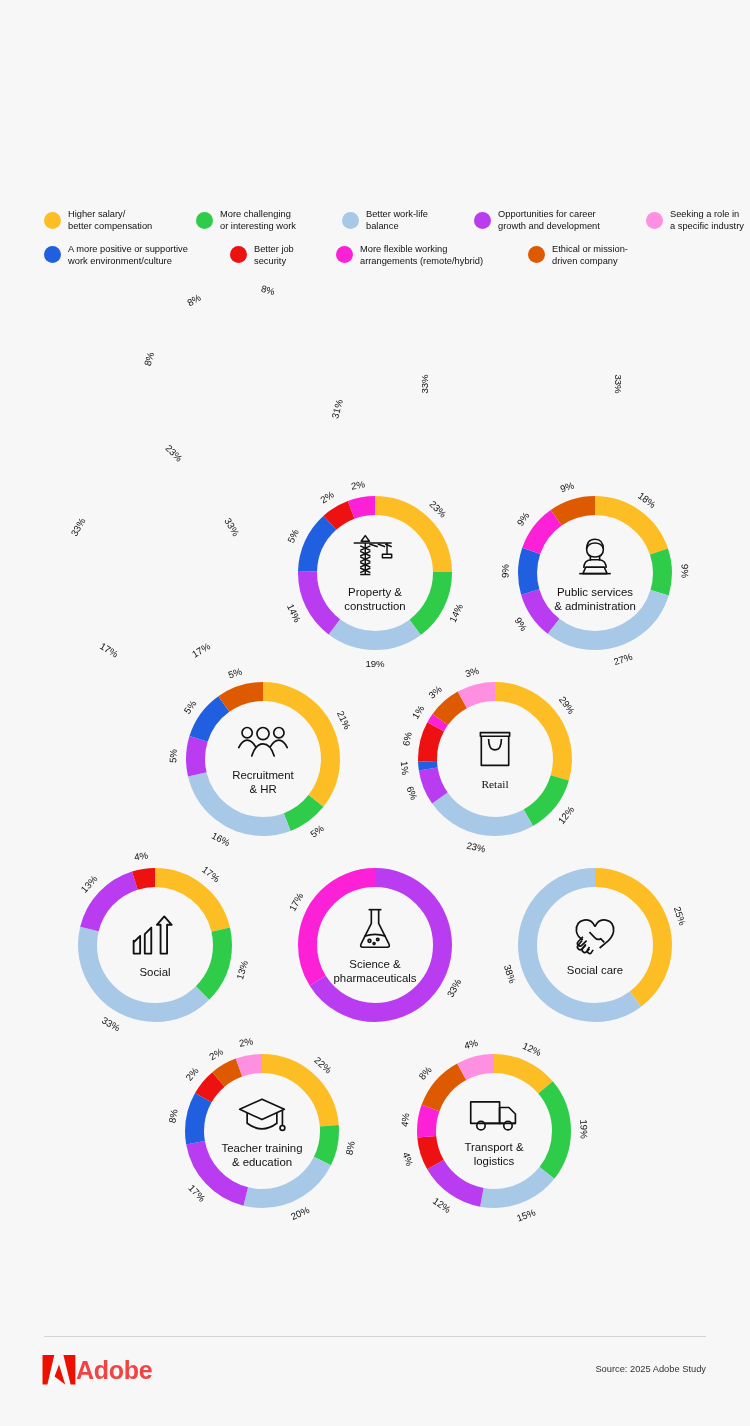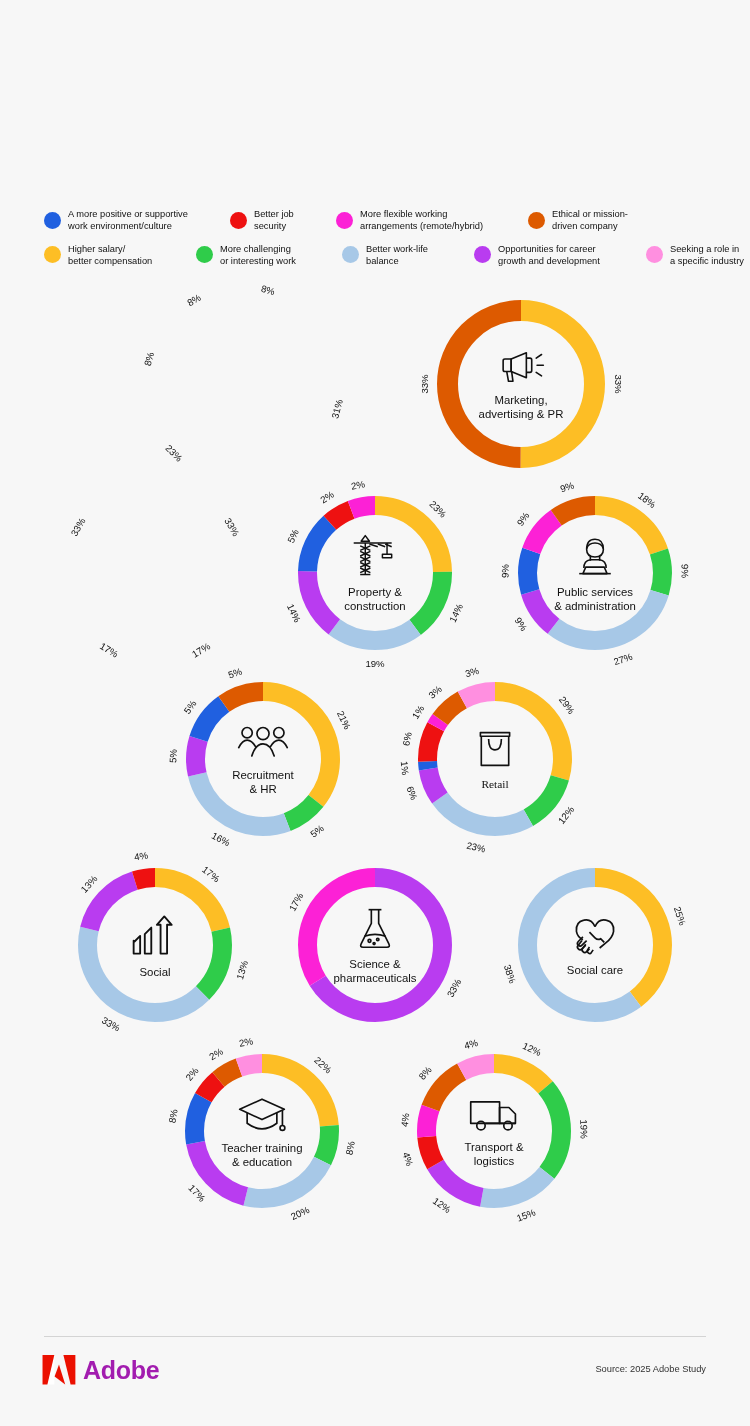--- a/index.html
+++ b/index.html
@@ -99,114 +99,97 @@
     position:absolute;
     left:44px;right:44px;top:1336px;
     height:1px;background:#d4d4d4;
   }
   .adobe-logo{
     position:absolute;
     left:42px;top:1355px;
     display:flex;align-items:center;
   }
   .adobe-word{
-    font-size:25px;font-weight:800;color:#a21caf;
-    margin-left:7px;letter-spacing:-0.3px;
+    font-size:25px;font-weight:800;color:#ef4444;
+    letter-spacing:-0.3px;
   }
   .source{
     position:absolute;
     right:44px;top:1364px;
     font-size:9.3px;color:#333;
   }
 </style>
 </head>
 <body>
 
 <div class="page">
 
 
   <div class="legend">
       <div class="legend-row">
         <div class="legend-item">
+          <span class="legend-dot" style="background: rgb(253, 190, 37);"></span>
+          <span class="legend-label" style="width: 118px;">Higher salary/
+better compensation</span>
+        </div>
+        <div class="legend-item">
+          <span class="legend-dot" style="background: rgb(47, 204, 74);"></span>
+          <span class="legend-label" style="width: 112px;">More challenging
+or interesting work</span>
+        </div>
+        <div class="legend-item">
+          <span class="legend-dot" style="background: rgb(167, 200, 231);"></span>
+          <span class="legend-label" style="width: 98px;">Better work-life
+balance</span>
+        </div>
+        <div class="legend-item">
+          <span class="legend-dot" style="background: rgb(185, 60, 240);"></span>
+          <span class="legend-label" style="width: 138px;">Opportunities for career
+growth and development</span>
+        </div>
+        <div class="legend-item">
+          <span class="legend-dot" style="background: rgb(255, 143, 224);"></span>
+          <span class="legend-label" style="width: 100px;">Seeking a role in
+a specific industry</span>
+        </div>
+      </div>
+      <div class="legend-row">
+        <div class="legend-item">
           <span class="legend-dot" style="background: rgb(32, 96, 224);"></span>
           <span class="legend-label" style="width: 152px;">A more positive or supportive
 work environment/culture</span>
         </div>
         <div class="legend-item">
           <span class="legend-dot" style="background: rgb(238, 17, 17);"></span>
           <span class="legend-label" style="width: 72px;">Better job
 security</span>
         </div>
         <div class="legend-item">
           <span class="legend-dot" style="background: rgb(252, 33, 214);"></span>
           <span class="legend-label" style="width: 158px;">More flexible working
 arrangements (remote/hybrid)</span>
         </div>
         <div class="legend-item">
           <span class="legend-dot" style="background: rgb(221, 90, 0);"></span>
           <span class="legend-label" style="width: 110px;">Ethical or mission-
 driven company</span>
-        </div>
-      </div>
-      <div class="legend-row">
-        <div class="legend-item">
-          <span class="legend-dot" style="background: rgb(253, 190, 37);"></span>
-          <span class="legend-label" style="width: 118px;">Higher salary/
-better compensation</span>
-        </div>
-        <div class="legend-item">
-          <span class="legend-dot" style="background: rgb(47, 204, 74);"></span>
-          <span class="legend-label" style="width: 112px;">More challenging
-or interesting work</span>
-        </div>
-        <div class="legend-item">
-          <span class="legend-dot" style="background: rgb(167, 200, 231);"></span>
-          <span class="legend-label" style="width: 98px;">Better work-life
-balance</span>
-        </div>
-        <div class="legend-item">
-          <span class="legend-dot" style="background: rgb(185, 60, 240);"></span>
-          <span class="legend-label" style="width: 138px;">Opportunities for career
-growth and development</span>
-        </div>
-        <div class="legend-item">
-          <span class="legend-dot" style="background: rgb(255, 143, 224);"></span>
-          <span class="legend-label" style="width: 100px;">Seeking a role in
-a specific industry</span>
         </div>
       </div>
     </div>
 
   <div class="charts">
       <div class="chart-row" style="height: 196px; margin-left: 14px;">
         <div class="chart" style="width: 252px;">
           <div class="seg-label" style="left: 151.007px; top: -9.72104px; transform: translate(-50%, -50%) rotate(14.9deg);">8%</div>
           <div class="seg-label" style="left: 219.721px; top: 109.007px; transform: translate(-50%, -50%) rotate(-75.1deg);">31%</div>
           <div class="seg-label" style="left: 57.4106px; top: 152.589px; transform: translate(-50%, -50%) rotate(45deg);">23%</div>
           <div class="seg-label" style="left: 32.279px; top: 58.9927px; transform: translate(-50%, -50%) rotate(284.9deg);">8%</div>
           <div class="seg-label" style="left: 77.4121px; top: 0.0463709px; transform: translate(-50%, -50%) rotate(329.9deg);">8%</div>
         </div>
         <div class="chart" style="width: 252px; margin-left: 26px;">
-          <div class="donut-wrap" style="width: 168px; height: 168px; margin: 0px 42px;">
-            <svg width="168" height="168" class="donut-svg">
-              <circle cx="84" cy="84" r="73.5" fill="none" stroke="#FDBE25" stroke-width="21" stroke-dasharray="230.9070600388498 230.9070600388498" stroke-dashoffset="0" transform="rotate(-90 84 84)"></circle>
-              <circle cx="84" cy="84" r="73.5" fill="none" stroke="#DD5A00" stroke-width="21" stroke-dasharray="230.9070600388498 230.9070600388498" stroke-dashoffset="-230.9070600388498" transform="rotate(-90 84 84)"></circle>
-            </svg>
-            <div class="center-block">
-              <div class="center-icon"><svg width="50" height="40" viewBox="0 0 56 42" fill="none" stroke="#111" stroke-width="1.8" stroke-linejoin="round">
-                  <path d="M8 14 L8 24 Q8 26 10 26 L17 26 L17 12 L10 12 Q8 12 8 14 Z"></path>
-                  <path d="M17 12 L34 5 L34 33 L17 26 Z"></path>
-                  <path d="M34 11 L38 11 Q40 11 40 13 L40 25 Q40 27 38 27 L34 27"></path>
-                  <path d="M45 11 L51 7 M46 19 L53 19 M45 27 L51 31" stroke-linecap="round"></path>
-                  <path d="M12 26 L14 37 L19 37 L17.5 26"></path>
-                </svg></div>
-              <div class="center-label">Marketing,
-advertising &amp; PR</div>
-            </div>
-          </div>
           <div class="seg-label" style="left: 223px; top: 84px; transform: translate(-50%, -50%) rotate(90deg);">33%</div>
           <div class="seg-label" style="left: 29px; top: 84px; transform: translate(-50%, -50%) rotate(270deg);">33%</div>
         </div>
       </div>
       <div class="chart-row" style="height: 186px; margin-left: 0px;">
         <div class="chart" style="width: 238px;">
           <div class="seg-label" style="left: 196.467px; top: 31.1863px; transform: translate(-50%, -50%) rotate(59.4deg);">33%</div>
           <div class="seg-label" style="left: 164.814px; top: 154.467px; transform: translate(-50%, -50%) rotate(-30.6deg);">17%</div>
           <div class="seg-label" style="left: 73.1863px; top: 154.467px; transform: translate(-50%, -50%) rotate(30.6deg);">17%</div>
           <div class="seg-label" style="left: 41.5332px; top: 31.1863px; transform: translate(-50%, -50%) rotate(300.6deg);">33%</div>

